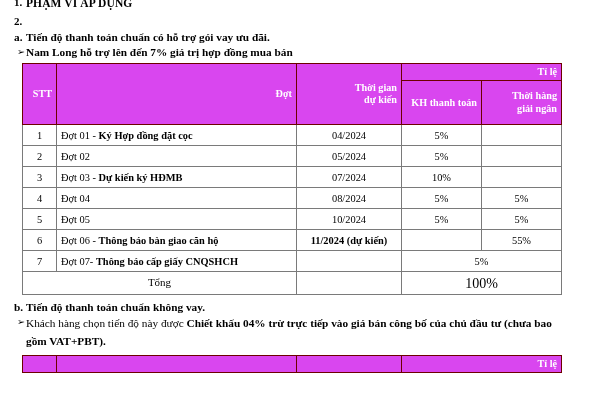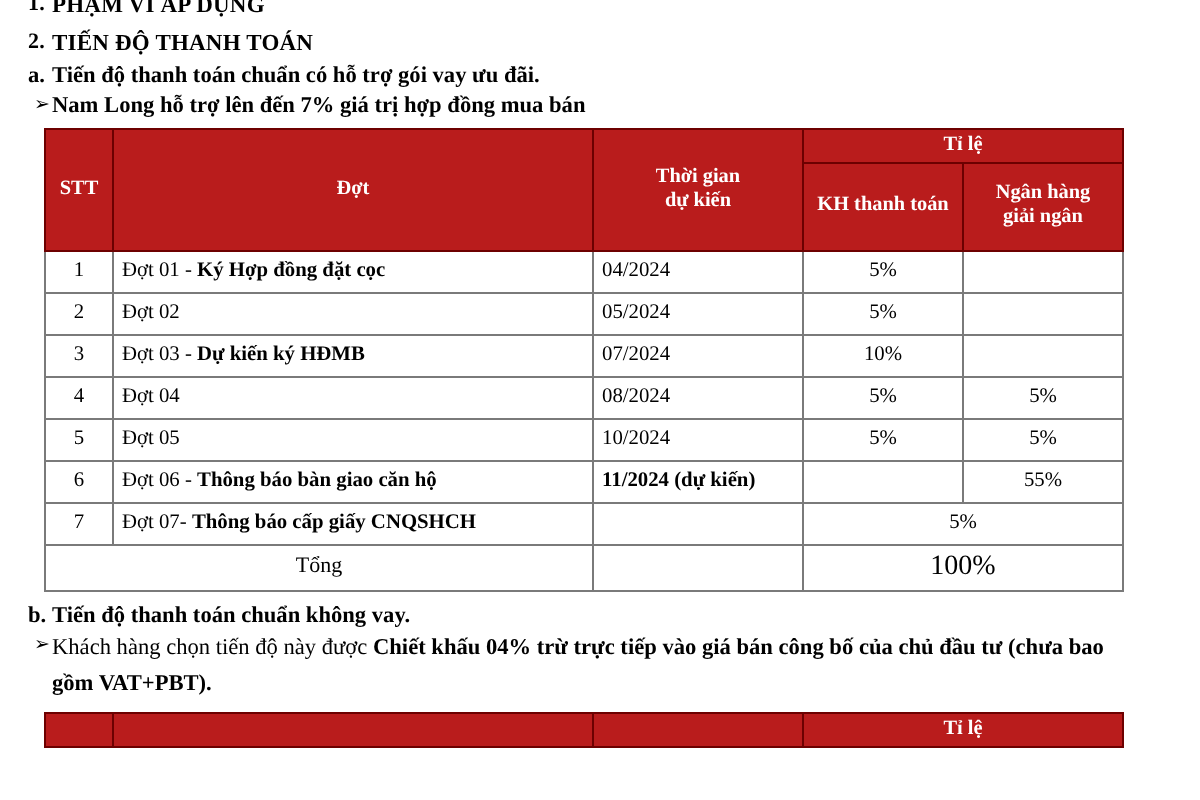--- a/index.html
+++ b/index.html
@@ -93,31 +93,31 @@
     margin-left: 22px;
     font-size: 10.4px;
   }
   table.sched td, table.sched th {
     border: 1px solid #7a7a7a;
     padding: 0 4px;
     vertical-align: middle;
     font-weight: normal;
   }
   table.sched thead th {
-    background: #b91c1c;
+    background: #d946ef;
     color: #ffffff;
     font-weight: bold;
-    text-align: center;
+    text-align: right;
     border-color: #6d0000;
     line-height: 1.22;
     font-size: 10.2px;
   }
   td.c-stt { text-align: center; }
   td.c-dot { text-align: left; padding-left: 7px; }
-  td.c-time { }
+  td.c-time { text-align: center; }
   td.c-pct  { text-align: center; }
   td.c-total-label {
     text-align: center;
     font-weight: bold;
     font-size: 11px;
   }
   td.c-total-val {
     text-align: center;
     font-weight: bold;
     font-size: 14px;
@@ -133,21 +133,20 @@
 <div class="page">
 
   <div class="sec-head" style="margin-top:-4px;">
     <span class="sec-num">1.</span>
     <span class="sec-title-1">PHẠM VI ÁP DỤNG</span>
   </div>
 
 
   <div class="sec-head" style="margin-top:5px;">
     <span class="sec-num">2.</span>
-    <span class="sec-title-1">TIẾN ĐỘ THANH TOÁN</span>
   </div>
 
   <div class="sub-head">
     <span class="sub-num">a.</span>
     <span>Tiến độ thanh toán chuẩn có hỗ trợ gói vay ưu đãi.</span>
   </div>
 
   <div class="bullet-row">
     <span class="bullet-mark">➢</span>
     <span class="bullet-text">Nam Long hỗ trợ lên đến 7% giá trị hợp đồng mua bán</span>
@@ -167,21 +166,21 @@
         <th rowspan="2">Đợt</th>
         <th rowspan="2">
           <span>Thời gian</span><br>
           <span>dự kiến</span>
         </th>
         <th colspan="2" style="height:17px">Tỉ lệ</th>
       </tr>
       <tr>
         <th style="height:44px">KH thanh toán</th>
         <th>
-          <span>Ngân hàng</span><br>
+          <span>Thời hàng</span><br>
           <span>giải ngân</span>
         </th>
       </tr>
     </thead>
     <tbody id="t1body">
         <tr class="row-h">
           <td class="c-stt">1</td>
           <td class="c-dot">Đợt 01 - <span class="b">Ký Hợp đồng đặt cọc</span></td>
           <td class="c-time">04/2024</td>
           <td class="c-pct">5%</td>

